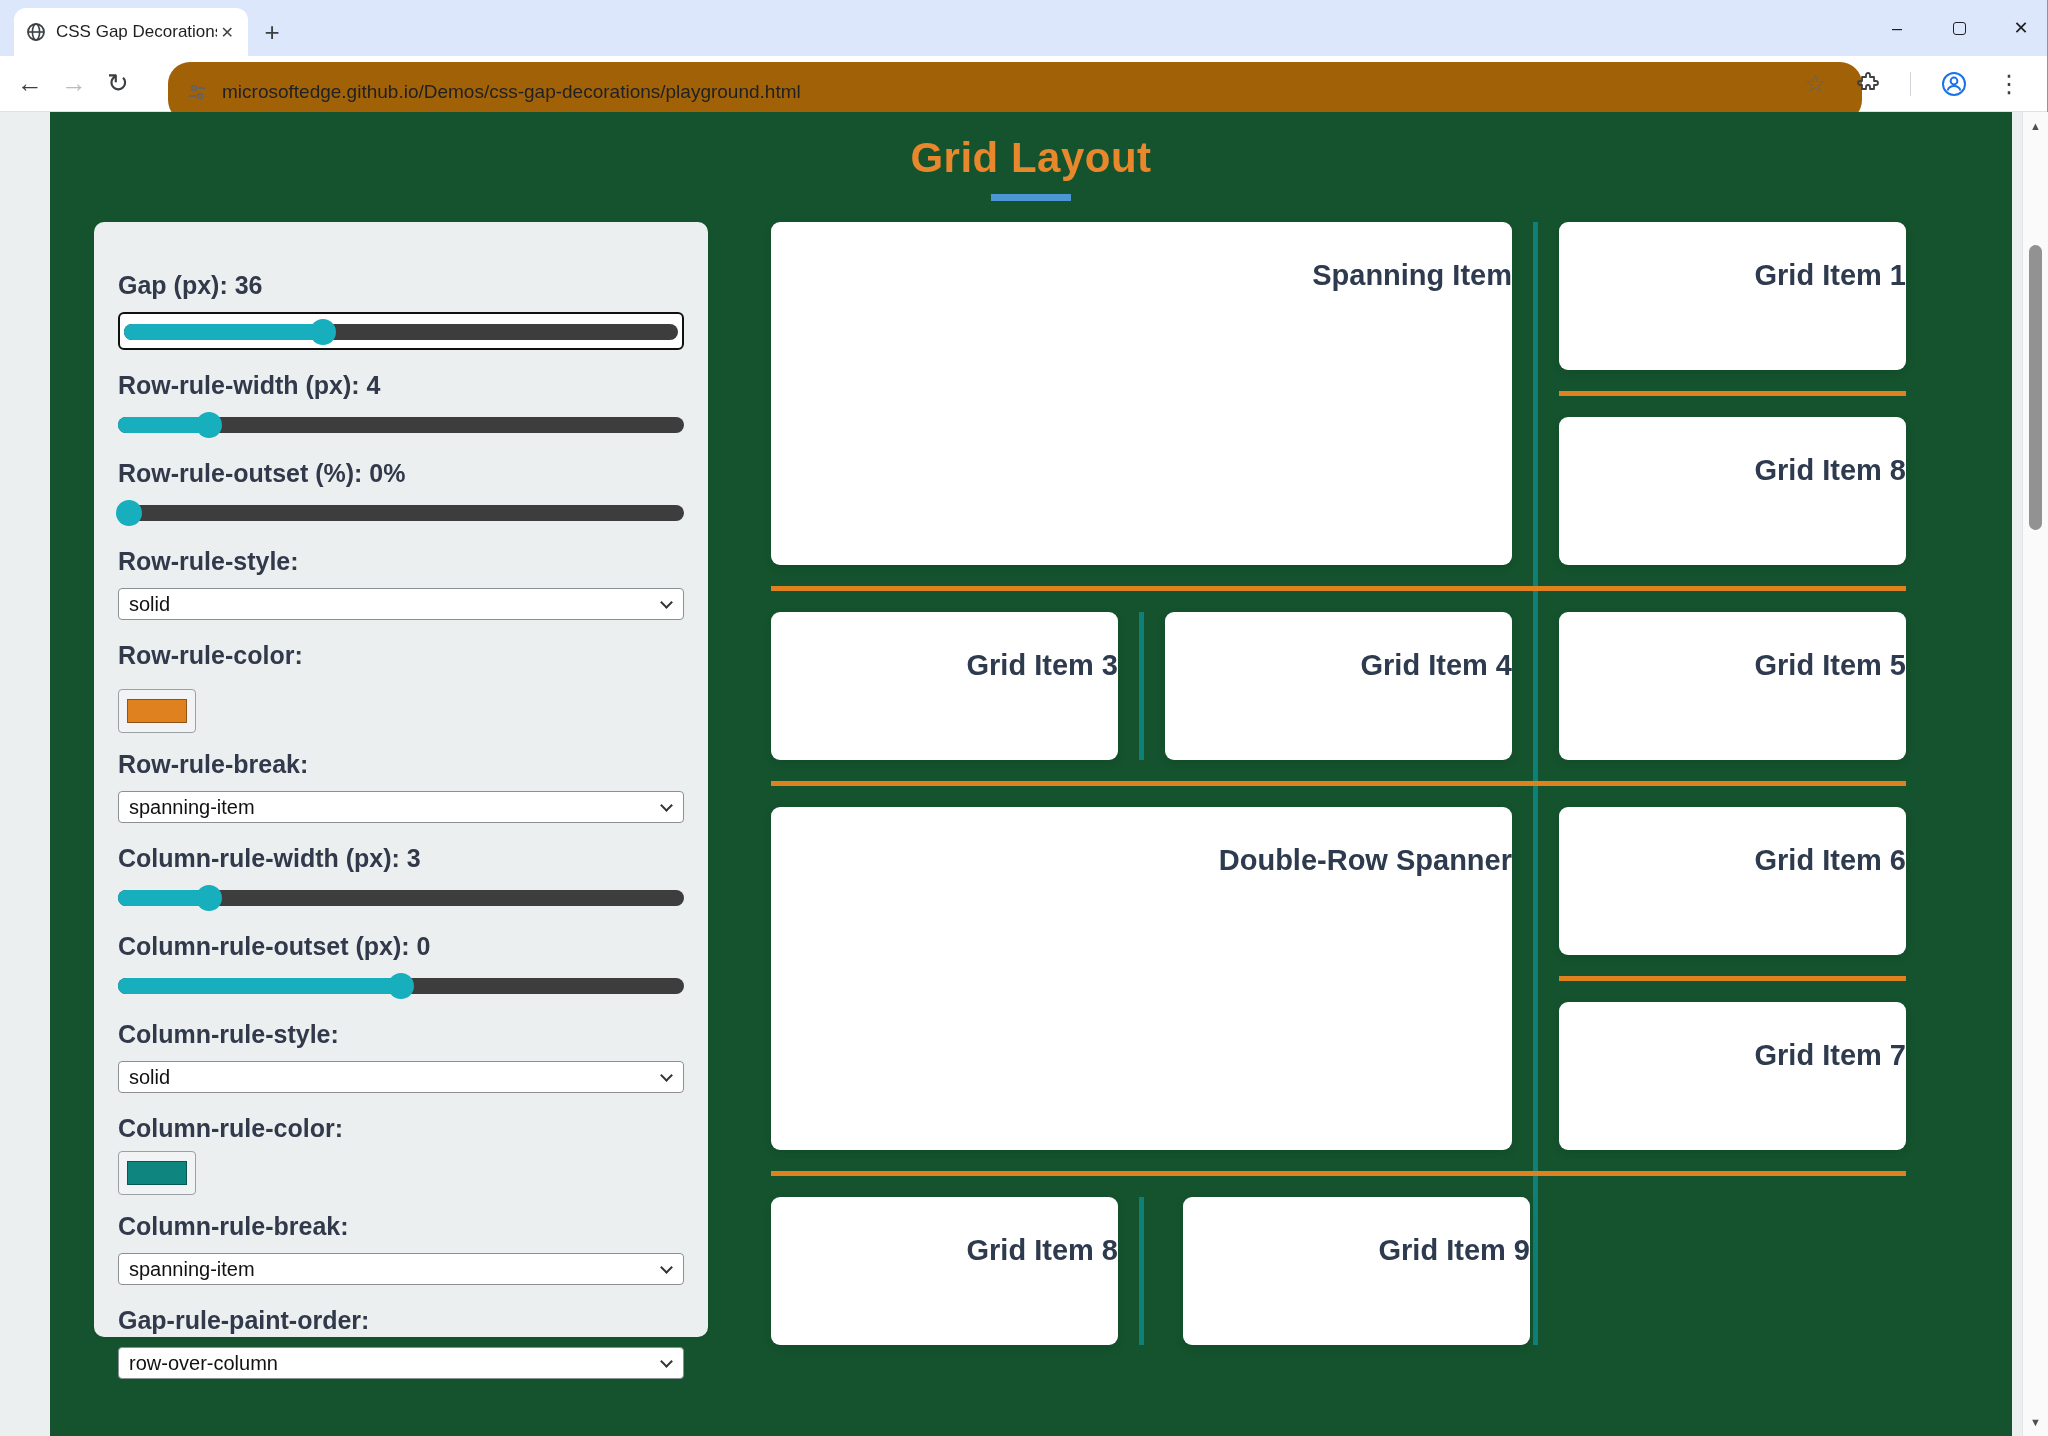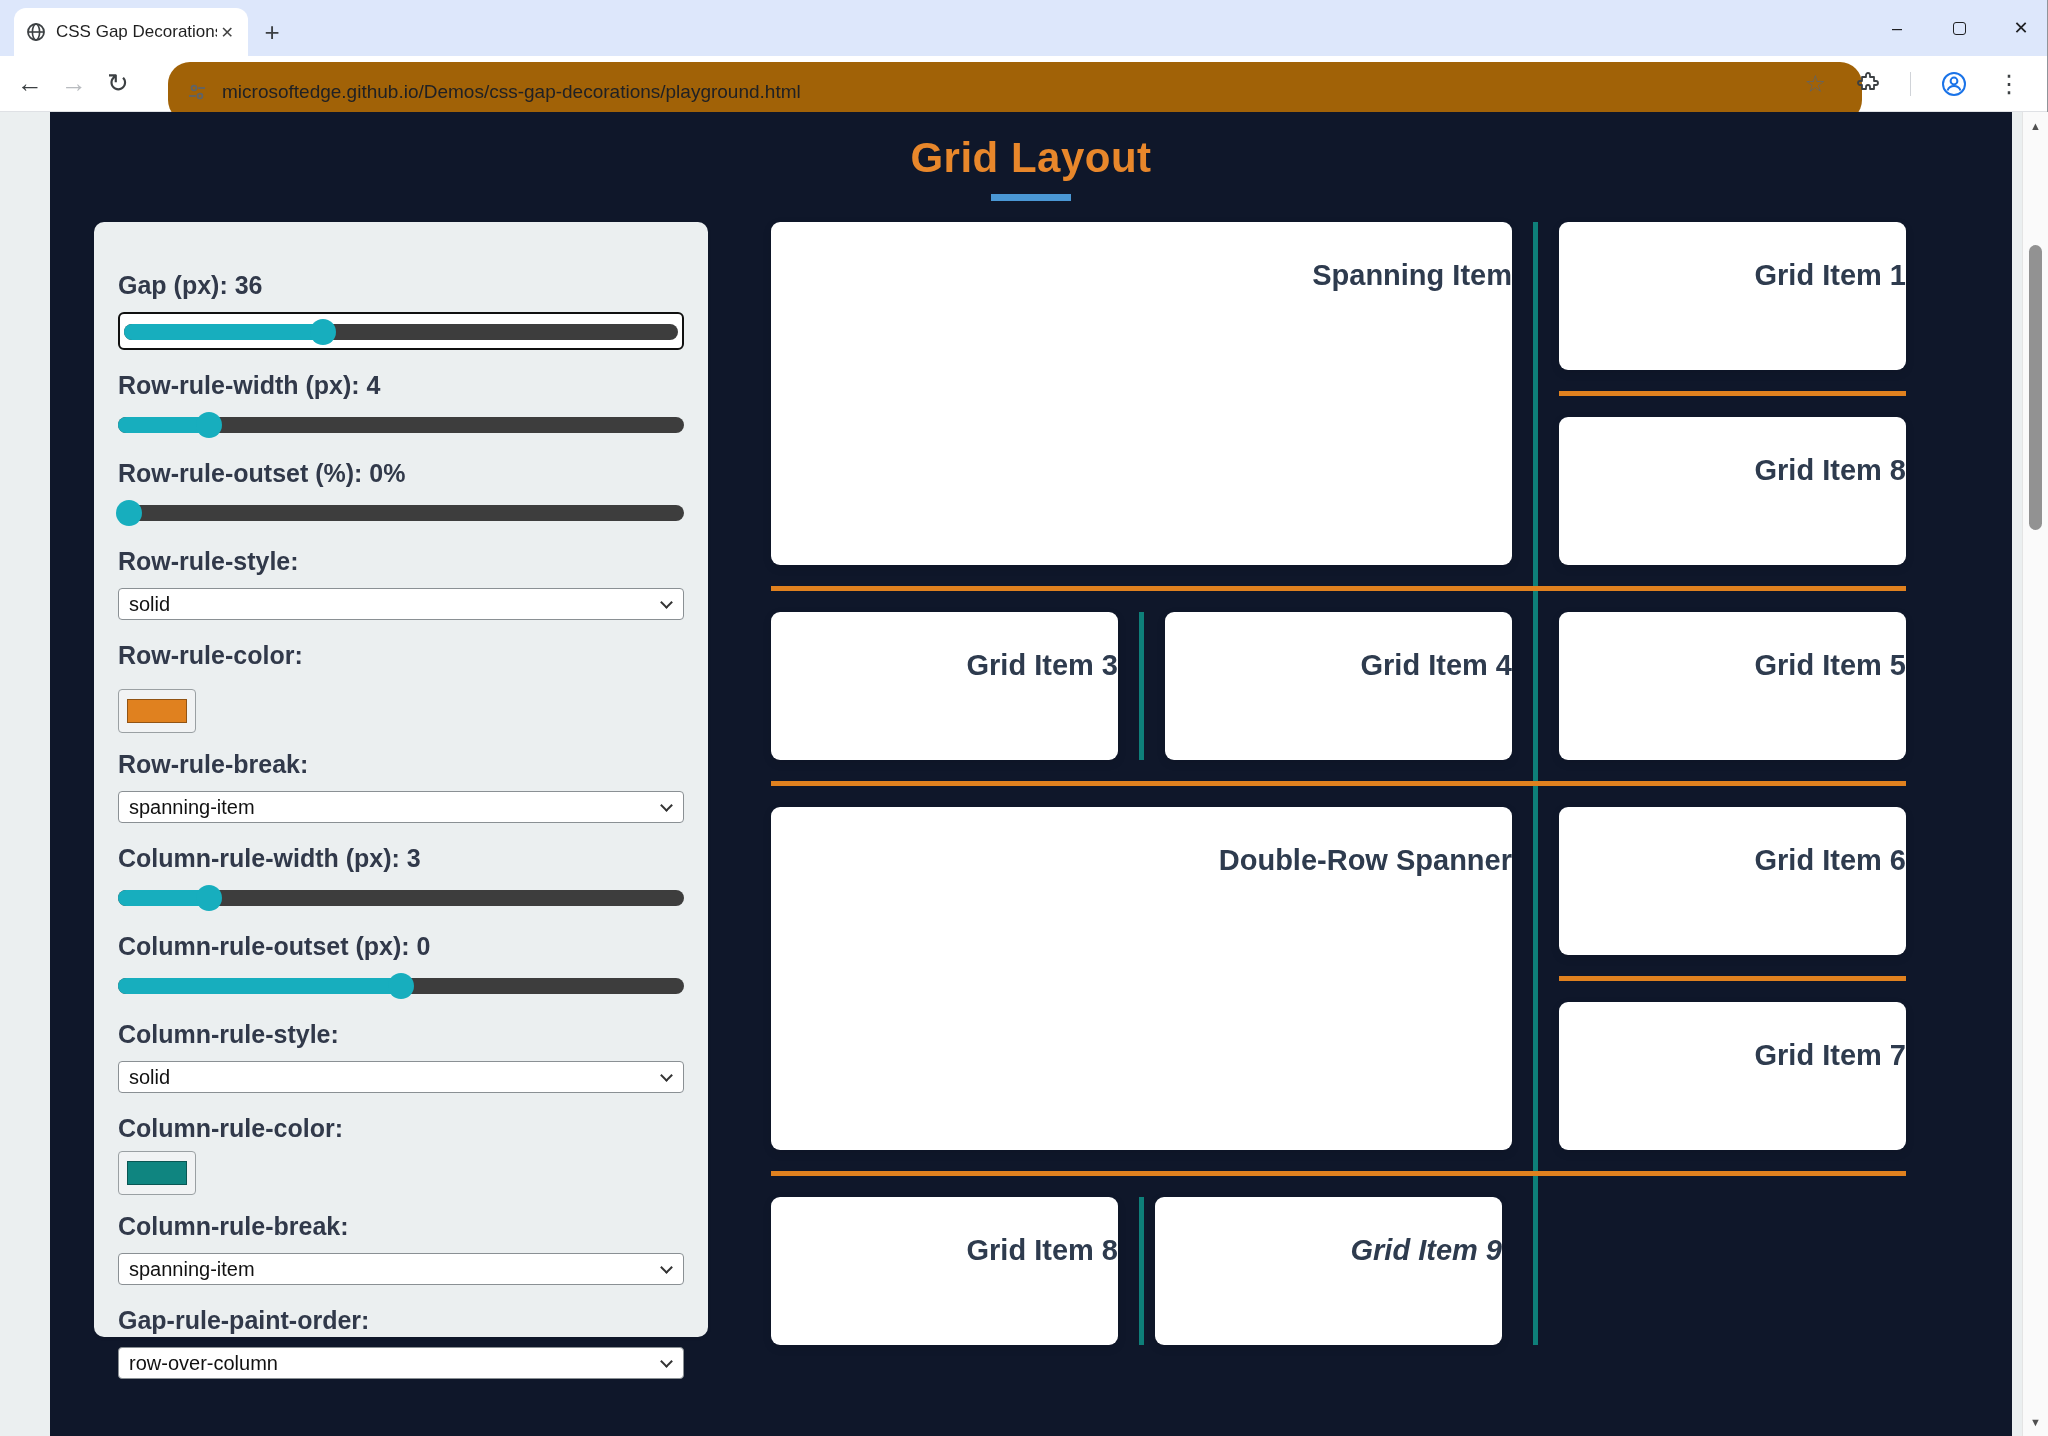--- a/index.html
+++ b/index.html
@@ -27,21 +27,21 @@
              border-radius:22px; display:flex; align-items:center; padding:0 18px; }
   .url-text { font-size:19px; color:#202124; margin-left:14px; white-space:nowrap; overflow:hidden; }
   .tune-ic { display:inline-block; }
   .right-ics { position:absolute; right:26px; top:0; height:56px; display:flex; align-items:center; gap:30px; }
   .star { font-size:24px; color:#5f6368; }
   .vdiv { width:1px; height:24px; background:#d0d3d8; }
   .dots { font-size:24px; color:#3c4043; letter-spacing:0; }
 
   
   .page { position:absolute; left:0; top:112px; width:2048px; height:1324px; background:#ebeff0; }
-  .container { position:absolute; left:50px; top:0; width:1962px; height:1324px; background:#0f172a; }
+  .container { position:absolute; left:50px; top:0; width:1962px; height:1324px; background:#14532d; }
 
   .page-title { position:absolute; left:0; top:22px; width:100%; text-align:center;
                 font-size:42px; font-weight:bold; letter-spacing:0.5px; }
   .title-underline { position:absolute; left:50%; top:82px; width:80px; height:7px; margin-left:-40px; }
 
   
   .panel { position:absolute; left:44px; top:110px; width:614px; height:1115px; background:#ebeff0;
            border-radius:10px; padding:48px 24px; box-shadow:0 1px 4px rgba(0,0,0,0.06); }
   .group { margin-bottom:20px; }
   .ctl-label { font-size:25px; font-weight:bold; color:#31394a; line-height:30px; margin-bottom:12px; }
@@ -263,21 +263,21 @@
         <div class="gcard" style="left:0; top:0; width:741px; height:343px;">Spanning Item</div>
         <div class="gcard" style="left:788px; top:0; width:347px; height:148px;">Grid Item 1</div>
         <div class="gcard" style="left:788px; top:195px; width:347px; height:148px;">Grid Item 8</div>
         <div class="gcard" style="left:0; top:390px; width:347px; height:148px;">Grid Item 3</div>
         <div class="gcard" style="left:394px; top:390px; width:347px; height:148px;">Grid Item 4</div>
         <div class="gcard" style="left:788px; top:390px; width:347px; height:148px;">Grid Item 5</div>
         <div class="gcard" style="left:0; top:585px; width:741px; height:343px;">Double-Row Spanner</div>
         <div class="gcard" style="left:788px; top:585px; width:347px; height:148px;">Grid Item 6</div>
         <div class="gcard" style="left:788px; top:780px; width:347px; height:148px;">Grid Item 7</div>
         <div class="gcard" style="left:0; top:975px; width:347px; height:148px;">Grid Item 8</div>
-        <div class="gcard" style="left:384px; top:975px; width:347px; height:148px;font-style:italic;">Grid Item 9</div>
+        <div class="gcard" style="left:412px; top:975px; width:347px; height:148px;">Grid Item 9</div>
       </div>
 
     </div>
 
     <div class="scrollbar">
       <div class="sb-arrow sb-up">▲</div>
       <div class="sb-thumb"></div>
       <div class="sb-arrow sb-down">▼</div>
     </div>
   </div>

